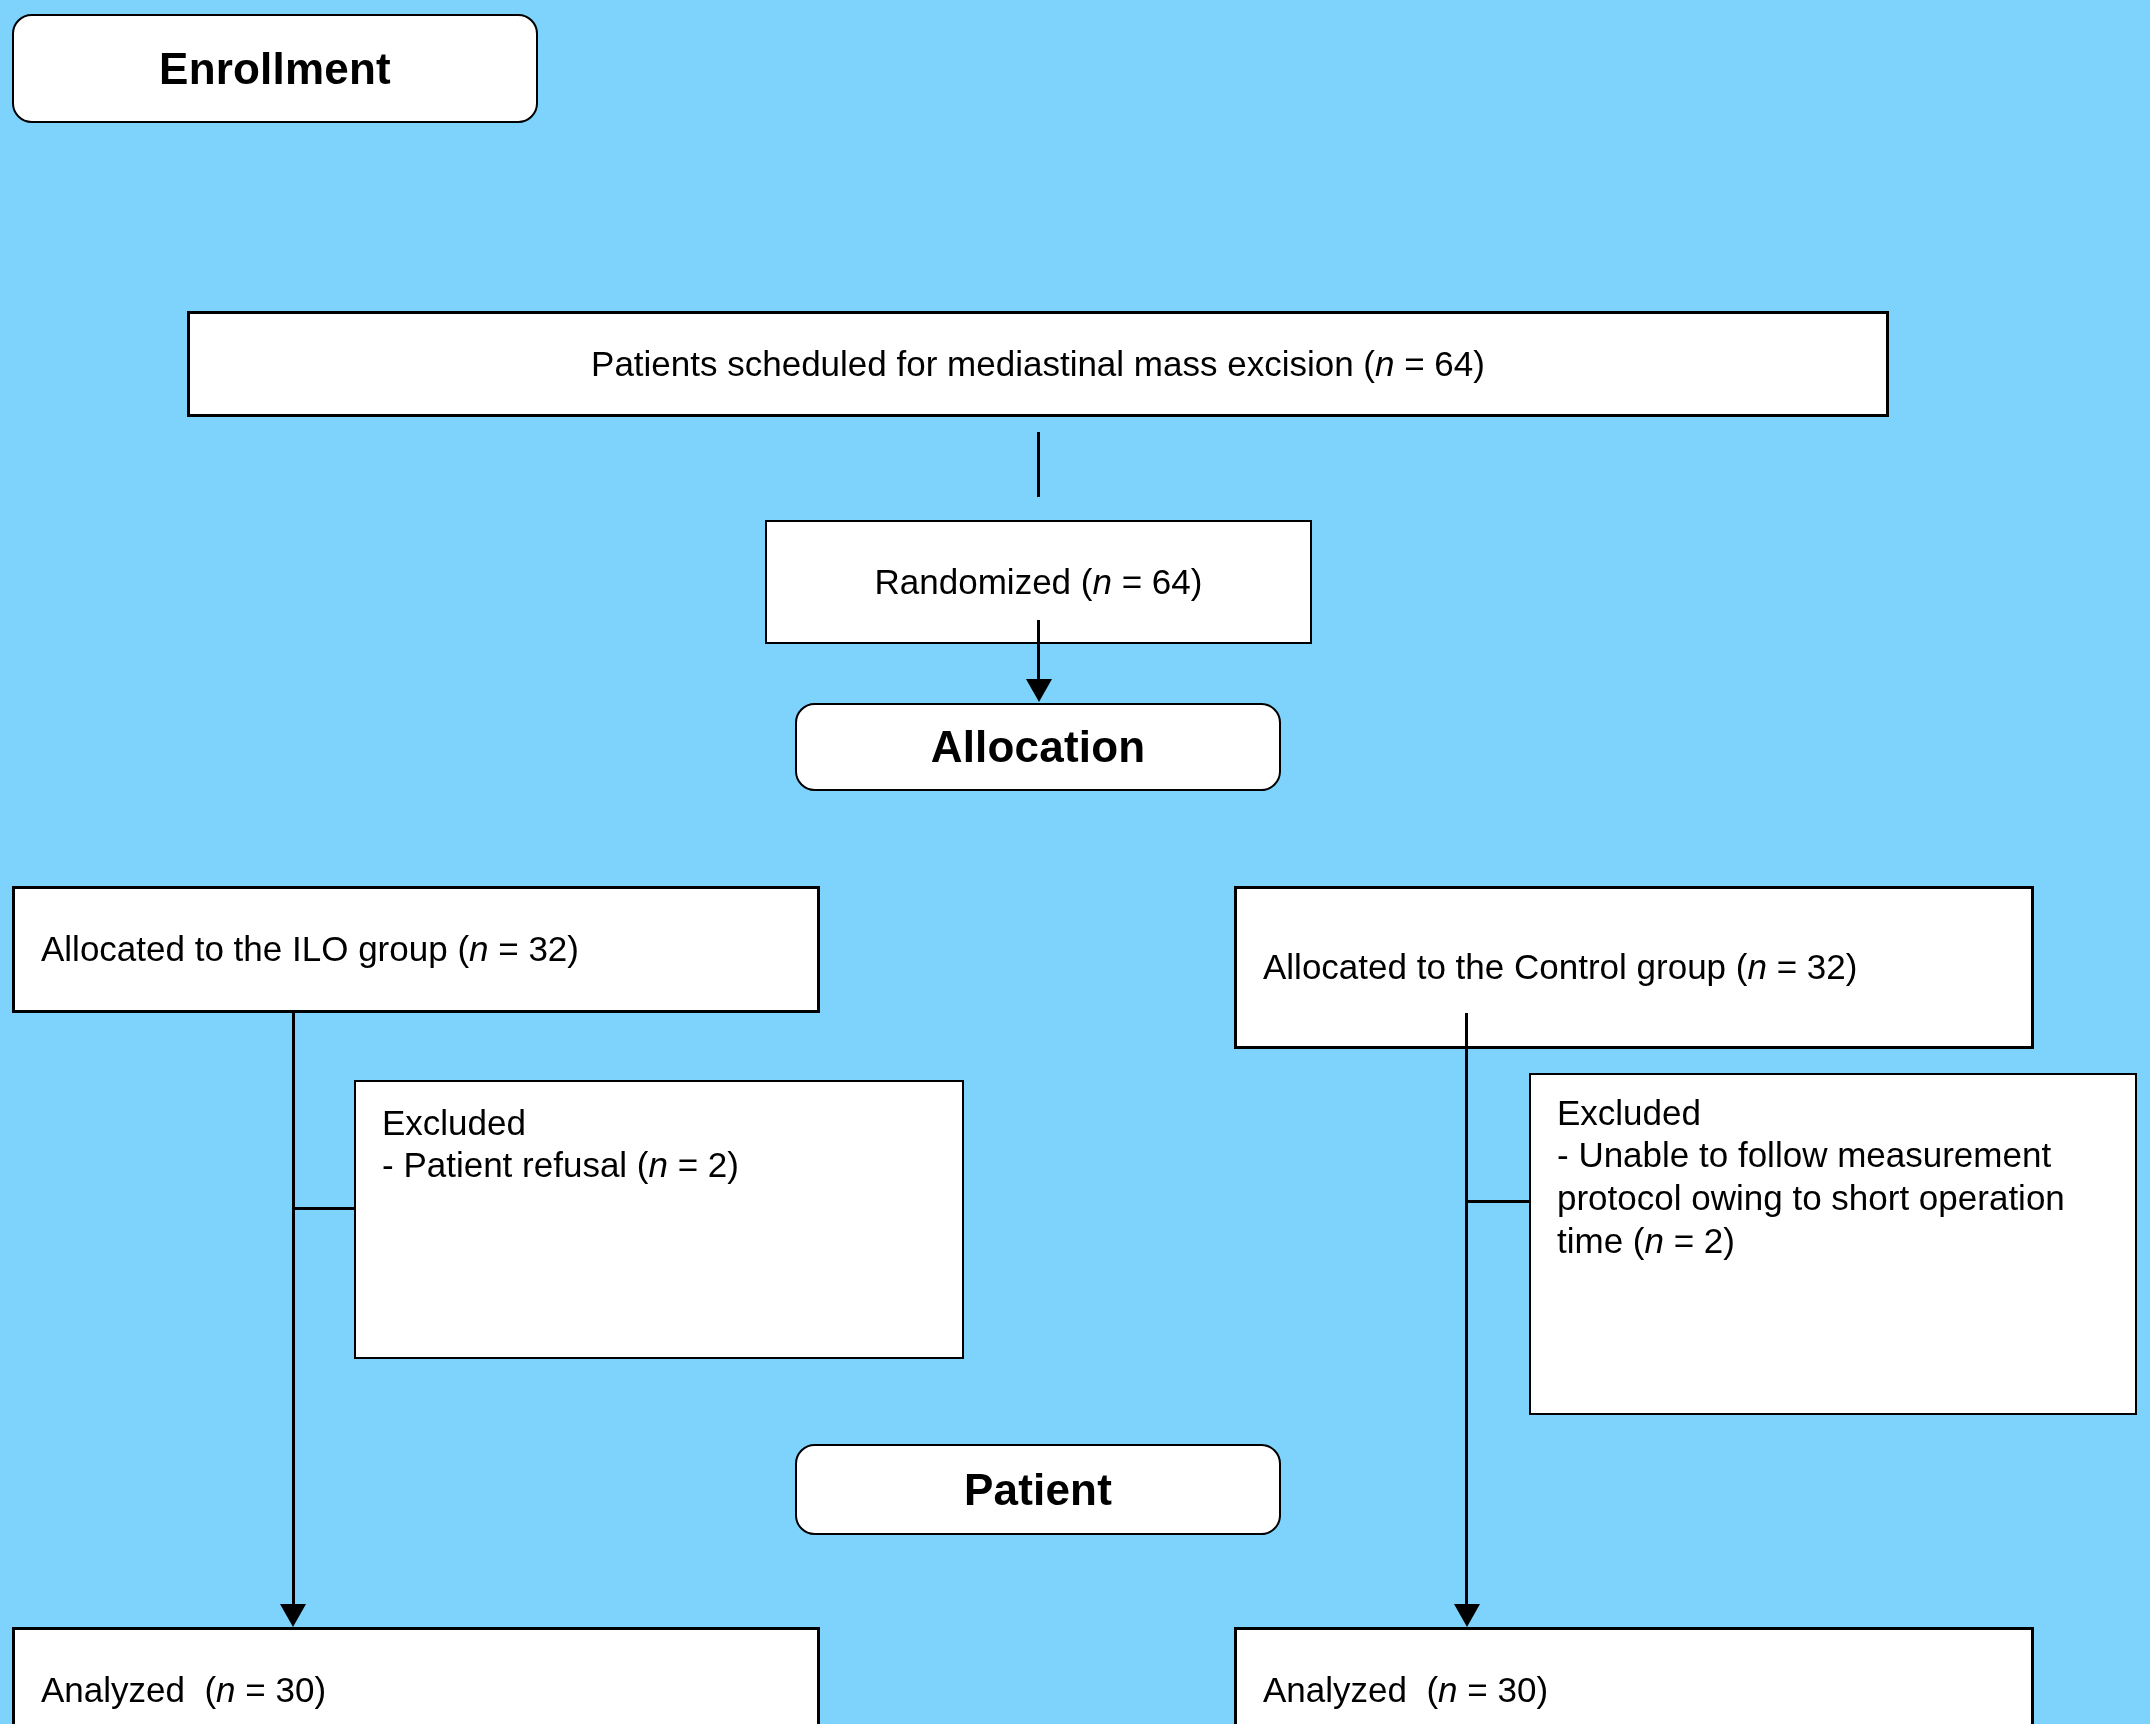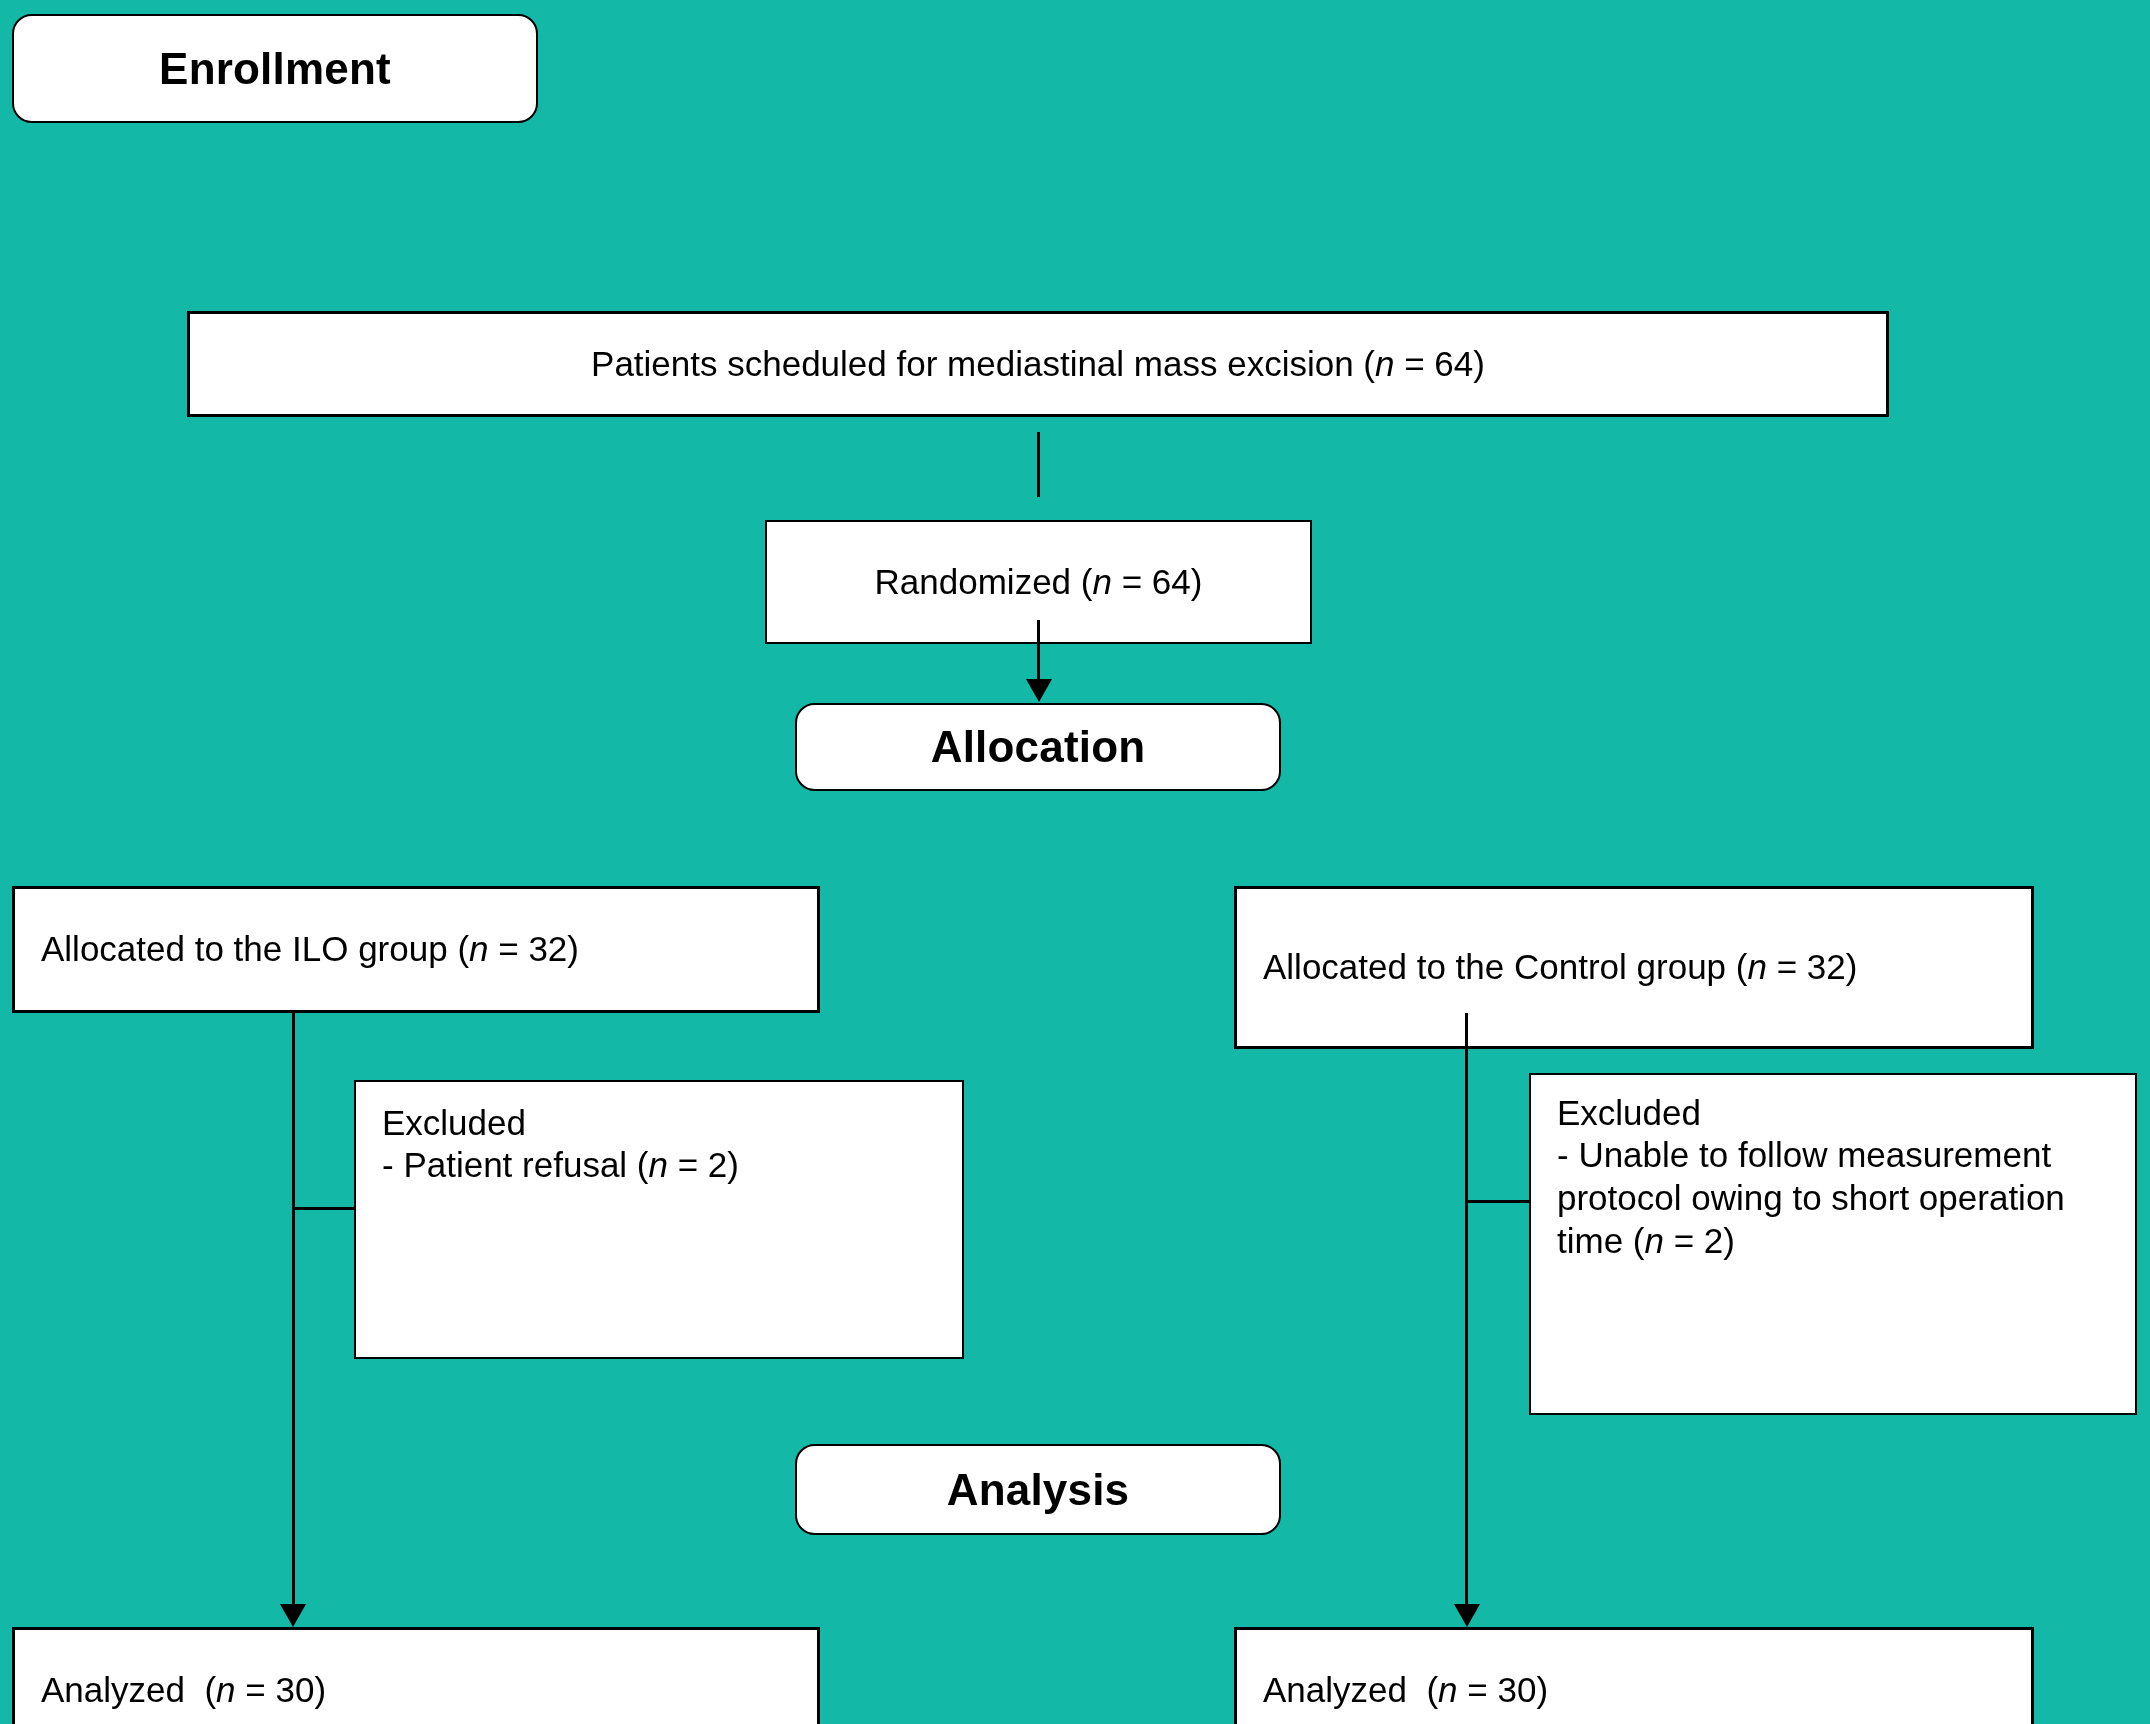--- a/index.html
+++ b/index.html
@@ -4,21 +4,21 @@
 <style>
   html, body {
     margin: 0;
     padding: 0;
     background: #ffffff;
   }
   #canvas {
     position: relative;
     width: 2151px;
     height: 1724px;
-    background: #14b8a6;
+    background: #7dd3fc;
     font-family: "Liberation Sans", sans-serif;
     color: #000000;
     overflow: hidden;
   }
 
   .box {
     position: absolute;
     box-sizing: border-box;
     background: #ffffff;
     border: 2.3px solid #000000;
@@ -123,21 +123,21 @@
 
   <div class="vline" style="left:1465px; top:1013px; height:605px;"></div>
   <div class="arrowhead" style="left:1454px; top:1604px;"></div>
   <div class="hline" style="left:1465px; top:1200px; width:64px;"></div>
 
   <div class="box thin" style="left:1529px; top:1073px; width:608px; height:342px; align-items:flex-start;">
     <span class="label left body-text pad-l" style="padding-top:16.6px;"><span>Excluded</span><br><span>- Unable to follow measurement protocol owing to short operation time (</span><span class="ital">n</span><span> = 2)</span></span>
   </div>
 
   <div class="box rounded" style="left:795px; top:1444px; width:486px; height:91px;">
-    <span class="label center stage-title pad-c">Analysis</span>
+    <span class="label center stage-title pad-c">Patient</span>
   </div>
 
   <div class="box heavy" style="left:12px; top:1627px; width:808px; height:127px;">
     <span class="label left body-text pad-l"><span>Analyzed  (</span><span class="ital">n</span><span> = 30)</span></span>
   </div>
 
   <div class="box heavy" style="left:1234px; top:1627px; width:800px; height:127px;">
     <span class="label left body-text pad-l"><span>Analyzed  (</span><span class="ital">n</span><span> = 30)</span></span>
   </div>
 

